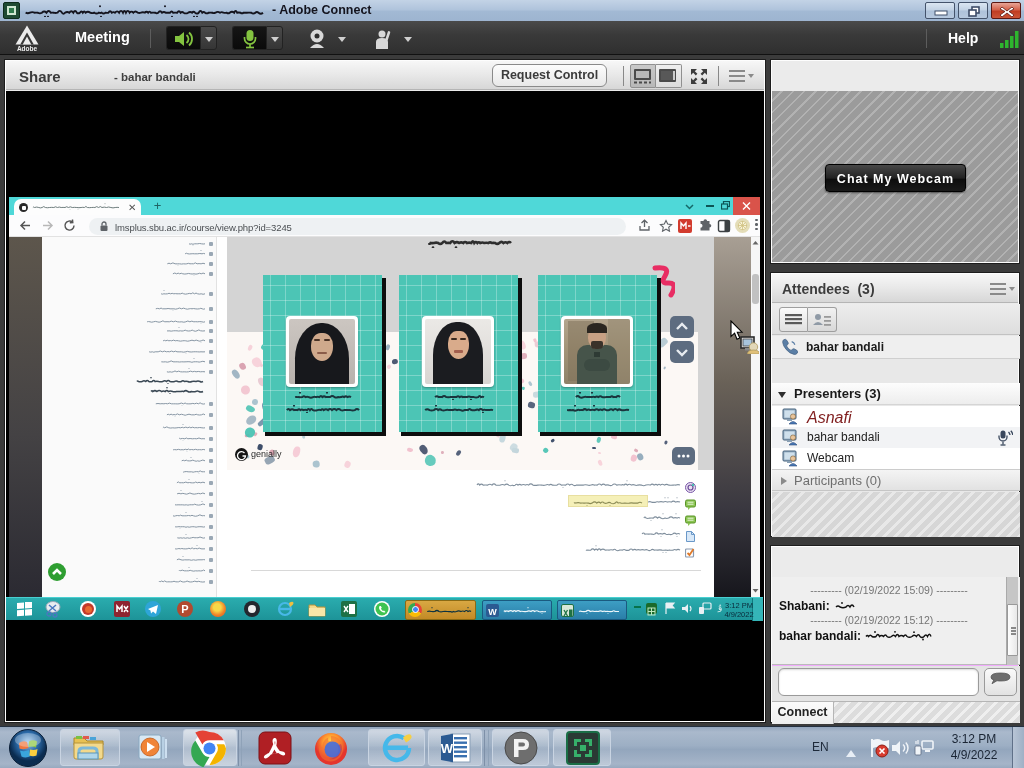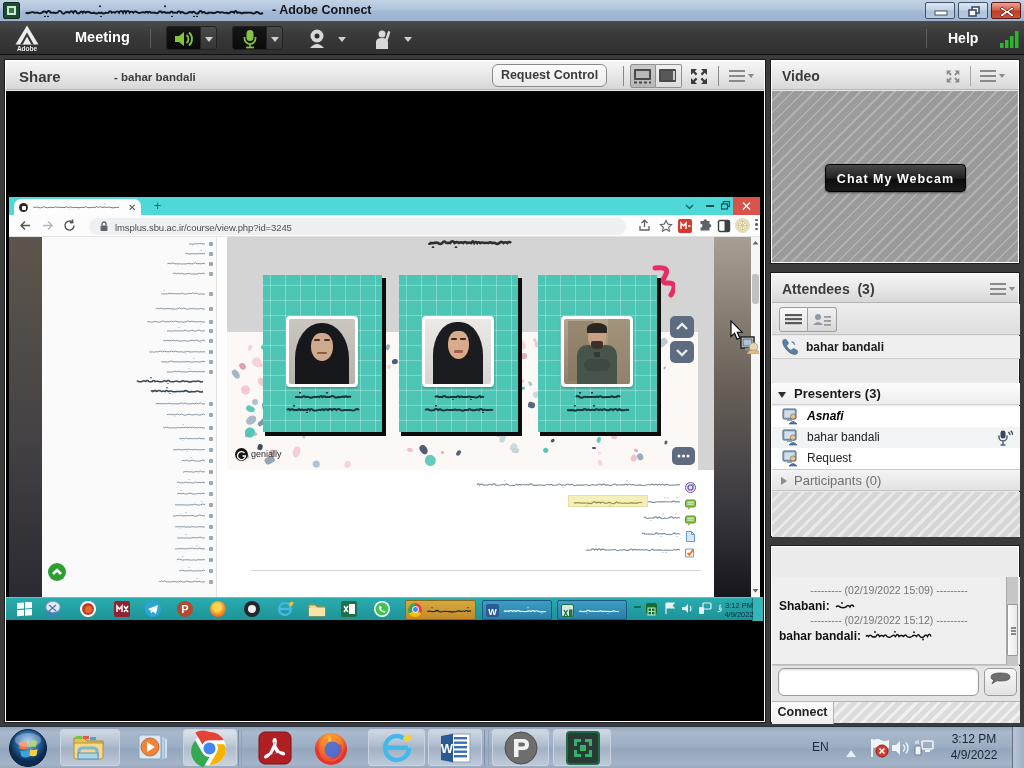--- a/index.html
+++ b/index.html
@@ -970,33 +970,20 @@
           <rect x="5" y="1" width="8" height="6" rx="1" fill="none" stroke="#e8f0f4" stroke-width="1.2"></rect>
           <rect x="1" y="5" width="5" height="7" rx="1" fill="#e8f0f4"></rect>
         </svg>
 <div class="abs" style="left:712px;top:4px;font-size:9px;color:#dff0f0;">ۇ</div>
 <div class="abs" style="left:716px;top:3px;width:34px;height:19px;font-size:7.5px;color:#0a2a3a;text-align:center;line-height:9px;">3:12 PM<br>4/9/2022</div>
 </div>
 </div>
 </div>
 
 <div id="video" class="pod abs">
-  <div class="podhead">
-    <div class="podtitle" style="left:10px;">Video</div>
-    <div class="abs" style="left:173px; top:8px;"><svg width="16" height="15" viewBox="0 0 20 19">
-          <g fill="#8a8a8a">
-            <path d="M2 2 h6 l-2.2 2.2 2.6 2.6 -1.6 1.6 -2.6-2.6 L2 8 Z"></path>
-            <path d="M18 2 v6 l-2.2-2.2 -2.6 2.6 -1.6-1.6 2.6-2.6 L12 2 Z"></path>
-            <path d="M2 17 v-6 l2.2 2.2 2.6-2.6 1.6 1.6 -2.6 2.6 L8 17 Z"></path>
-            <path d="M18 17 h-6 l2.2-2.2 -2.6-2.6 1.6-1.6 2.6 2.6 L18 11 Z"></path>
-          </g>
-        </svg></div>
-    <div class="abs" style="left:198px; top:5px; width:1px; height:20px; background:#aaa;"></div>
-    <div class="hamb" style="left:208px;"></div>
-  </div>
   <div id="videobody"></div>
   <div id="startwebcam" class="abs">Chat My Webcam</div>
 </div>
 
 <div id="attend" class="pod abs">
   <div class="podhead">
     <div class="podtitle" style="left:10px;text-align:center;">Attendees&nbsp; (3)</div>
     <div class="hamb" style="left:218px;"></div>
   </div>
   <div id="attbody" class="abs" style="left:1px; top:31px; right:1px; bottom:1px; background:#e8e8e8;">
@@ -1036,21 +1023,21 @@
       <div class="abs" style="left:22px; top:3px; font-size:13px; font-weight:bold; color:#1a1a1a;">Presenters (3)</div>
     </div>
     <div class="abs" style="left:0; top:102px; width:248px; height:21px; background:#fff;">
       <svg class="abs comp" style="left:10px; top:2px;" width="17" height="17" viewBox="0 0 17 17">
           <rect x="1" y="1" width="13" height="10" rx="1" fill="#9db4c8" stroke="#44607a"></rect>
           <rect x="2.5" y="2.5" width="10" height="7" fill="#cfe0ec"></rect>
           <rect x="5" y="11" width="5" height="2" fill="#8aa0b4"></rect>
           <circle cx="11" cy="8.5" r="2.6" fill="#e8c49a" stroke="#7a5a30" stroke-width="0.6"></circle>
           <path d="M7 16 q4-5 8 0 Z" fill="#4a7ab8" stroke="#2a4a78" stroke-width="0.6"></path>
         </svg>
-      <div class="abs" style="left:35px; top:3px; font-size:12px; font-style:italic; color:#000000;font-weight:bold;">Asnafi</div>
+      <div class="abs" style="left:35px; top:3px; font-size:16px; font-style:italic; color:#7f1d1d;">Asnafi</div>
     </div>
     <div class="abs" style="left:0; top:123px; width:248px; height:21px; background:#f2f3f5;">
       <svg class="abs comp" style="left:10px; top:2px;" width="17" height="17" viewBox="0 0 17 17">
           <rect x="1" y="1" width="13" height="10" rx="1" fill="#9db4c8" stroke="#44607a"></rect>
           <rect x="2.5" y="2.5" width="10" height="7" fill="#cfe0ec"></rect>
           <rect x="5" y="11" width="5" height="2" fill="#8aa0b4"></rect>
           <circle cx="11" cy="8.5" r="2.6" fill="#e8c49a" stroke="#7a5a30" stroke-width="0.6"></circle>
           <path d="M7 16 q4-5 8 0 Z" fill="#4a7ab8" stroke="#2a4a78" stroke-width="0.6"></path>
         </svg>
       <div class="abs" style="left:35px; top:3px; font-size:12px; color:#222;">bahar bandali</div>
@@ -1068,21 +1055,21 @@
         </svg>
     </div>
     <div class="abs" style="left:0; top:144px; width:248px; height:21px; background:#fff;">
       <svg class="abs comp" style="left:10px; top:2px;" width="17" height="17" viewBox="0 0 17 17">
           <rect x="1" y="1" width="13" height="10" rx="1" fill="#9db4c8" stroke="#44607a"></rect>
           <rect x="2.5" y="2.5" width="10" height="7" fill="#cfe0ec"></rect>
           <rect x="5" y="11" width="5" height="2" fill="#8aa0b4"></rect>
           <circle cx="11" cy="8.5" r="2.6" fill="#e8c49a" stroke="#7a5a30" stroke-width="0.6"></circle>
           <path d="M7 16 q4-5 8 0 Z" fill="#4a7ab8" stroke="#2a4a78" stroke-width="0.6"></path>
         </svg>
-      <div class="abs" style="left:35px; top:3px; font-size:12px; color:#222;">Request</div>
+      <div class="abs" style="left:35px; top:3px; font-size:12px; color:#222;">Webcam</div>
     </div>
 
     <div class="abs" style="left:0; top:165px; width:248px; height:22px; background:linear-gradient(#f4f4f4,#e2e2e2); border-top:1px solid #ccc; border-bottom:1px solid #c5c5c5;">
       <div class="abs" style="left:9px; top:7px; width:0; height:0; border:4px solid transparent; border-left:6px solid #8a8a8a;"></div>
       <div class="abs" style="left:22px; top:3px; font-size:13px; color:#6e6e6e;">Participants (0)</div>
     </div>
     <div class="abs" style="left:0; top:188px; width:248px; height:45px; background:repeating-linear-gradient(135deg, #d6d6d6 0 5px, #e8e8e8 5px 8px);"></div>
   </div>
 </div>
 

